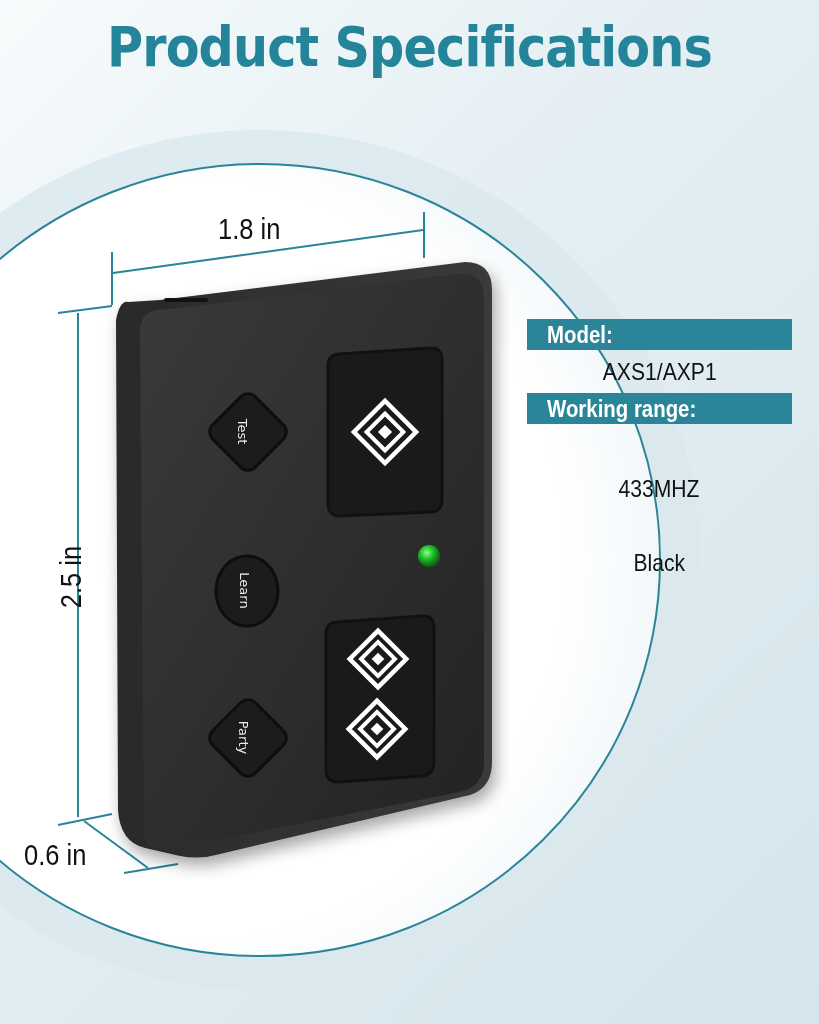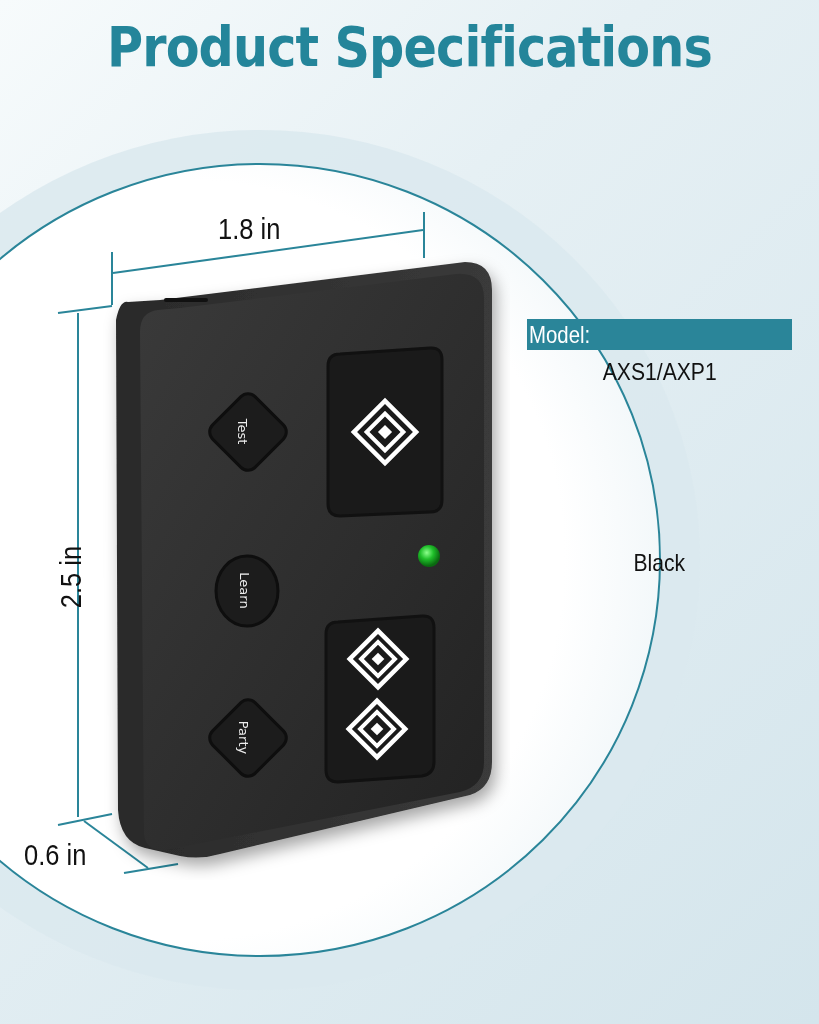--- a/index.html
+++ b/index.html
@@ -20,21 +20,21 @@
       font-size: 30px; color: #111; transform: scaleX(0.85);
     }
     .dim-width { left: 218px; top: 212px; transform-origin: left; }
     .dim-height { left: 34px; top: 560px; transform: rotate(-90deg) scaleX(0.85); transform-origin: center; }
     .dim-depth { left: 24px; top: 838px; transform-origin: left; }
 
     .specs { position: absolute; left: 527px; top: 319px; width: 265px; }
     .spec { height: 74px; }
     .spec-label {
       background: #2a8599; color: #fff; height: 31px; line-height: 31px;
-      padding-left: 2px; font-weight: normal; font-size: 24px;
+      padding-left: 20px; font-weight: bold; font-size: 24px;
       font-family: "Liberation Sans", sans-serif;
       transform-origin: left; white-space: nowrap; overflow: hidden;
     }
     .spec-label span { display: inline-block; transform: scaleX(0.85); transform-origin: left; }
     .spec-value {
       text-align: center; color: #111; height: 43px; line-height: 43px;
       font-size: 24px; font-family: "Liberation Sans", sans-serif; white-space: nowrap;
     }
     .spec-value span { display: inline-block; transform: scaleX(0.88); }
 
@@ -155,19 +155,21 @@
   <div class="btn-text" style="left:126px; top:333px; transform: rotate(90deg);">Learn</div>
   <div class="btn-text" style="left:127px; top:480px; transform: rotate(90deg);">Party</div>
 </div>
 
 <div class="specs">
   <div class="spec">
     <div class="spec-label"><span>Model:</span></div>
     <div class="spec-value"><span>AXS1/AXP1</span></div>
   </div>
   <div class="spec">
+    <div class="spec-label"><span>Working range:</span></div>
   </div>
   <div class="spec">
+    <div class="spec-value"><span>433MHZ</span></div>
   </div>
   <div class="spec">
     <div class="spec-value"><span>Black</span></div>
   </div>
 </div>
 
 </body></html>

